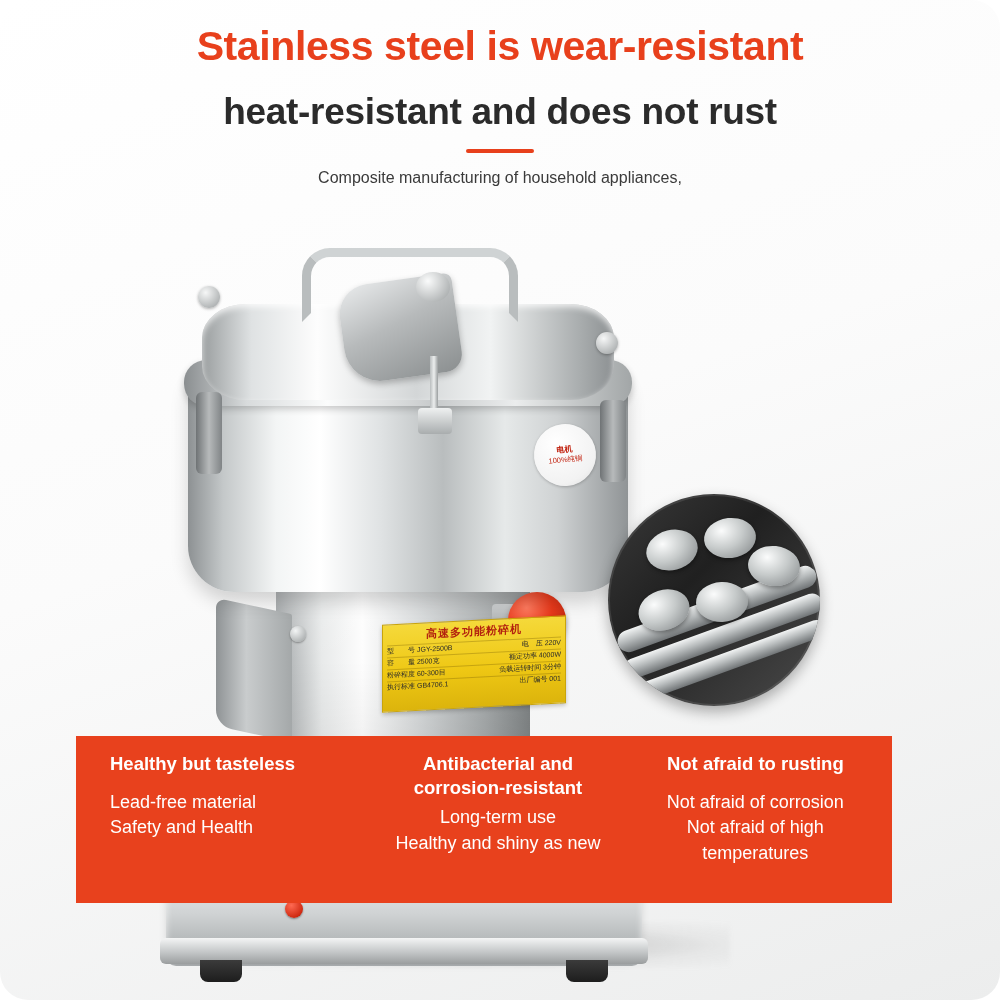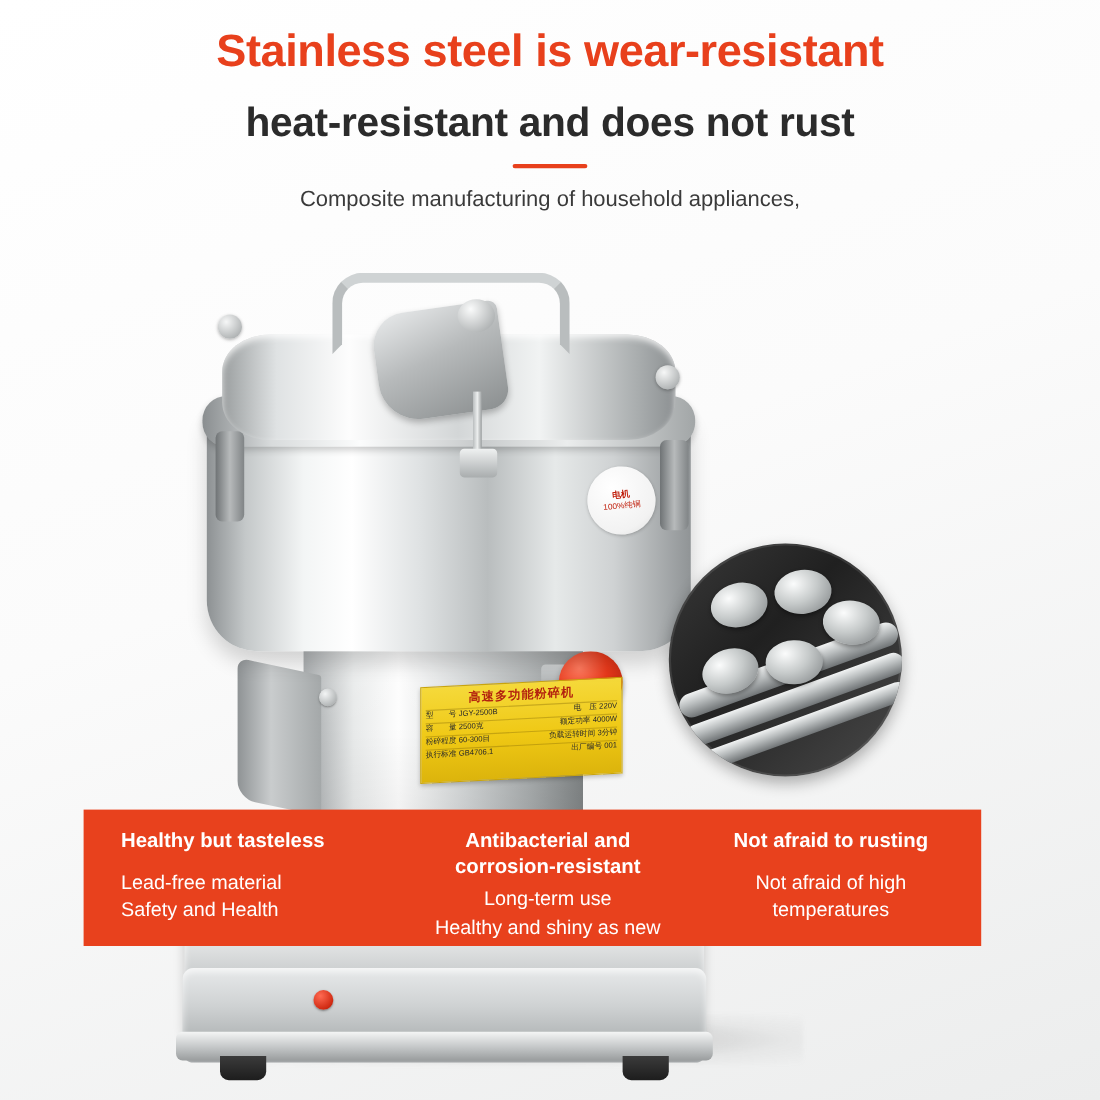--- a/index.html
+++ b/index.html
@@ -12,20 +12,21 @@
     font-family: "Liberation Sans", sans-serif;
     background: #ffffff;
     overflow: hidden;
   }
   .page {
     position: relative;
     width: 1000px;
     height: 1000px;
     background: linear-gradient(160deg, #ffffff 0%, #fbfbfb 45%, #eceded 100%);
     overflow: hidden;
+    border-radius: 28px;
   }
 
   
   .header {
     position: absolute;
     top: 0;
     left: 0;
     width: 1000px;
     text-align: center;
     padding-top: 22px;
@@ -46,21 +47,21 @@
     margin-top: 20px;
   }
   .divider {
     width: 68px;
     height: 4px;
     background: #e8401c;
     margin: 14px auto 0 auto;
     border-radius: 2px;
   }
   .subline {
-    font-size: 20px;
+    font-size: 16px;
     color: #3a3a3a;
     line-height: 1.42;
     margin-top: 14px;
   }
 
   
   .photo {
     position: absolute;
     top: 232px;
     left: 0;
@@ -394,21 +395,21 @@
   .c3 { left: 140px; top: 52px;  transform: rotate(6deg); }
   .c4 { left: 30px;  top: 96px;  transform: rotate(-18deg); }
   .c5 { left: 88px;  top: 88px;  transform: rotate(-2deg); }
 
   
   .features {
     position: absolute;
     left: 76px;
     top: 736px;
     width: 816px;
-    height: 124px;
+    height: 167px;
     background: #e8411d;
     display: flex;
     padding: 16px 8px 0 8px;
     box-sizing: border-box;
   }
   .feature-col {
     flex: 1;
     text-align: center;
     padding: 0 6px;
     color: #ffffff;
@@ -524,19 +525,20 @@
       <div class="feature-title" style="margin-bottom:6px;">
         <div>Antibacterial and</div>
         <div>corrosion-resistant</div>
       </div>
       <div class="feature-line">Long-term use</div>
       <div class="feature-line">Healthy and shiny as new</div>
     </div>
 
     <div class="feature-col col-3">
       <div class="feature-title">Not afraid to rusting</div>
+      <div class="feature-line">Not afraid of corrosion</div>
       <div class="feature-line">Not afraid of high</div>
       <div class="feature-line">temperatures</div>
     </div>
 
   </div>
 
 </div>
 
 </body></html>

